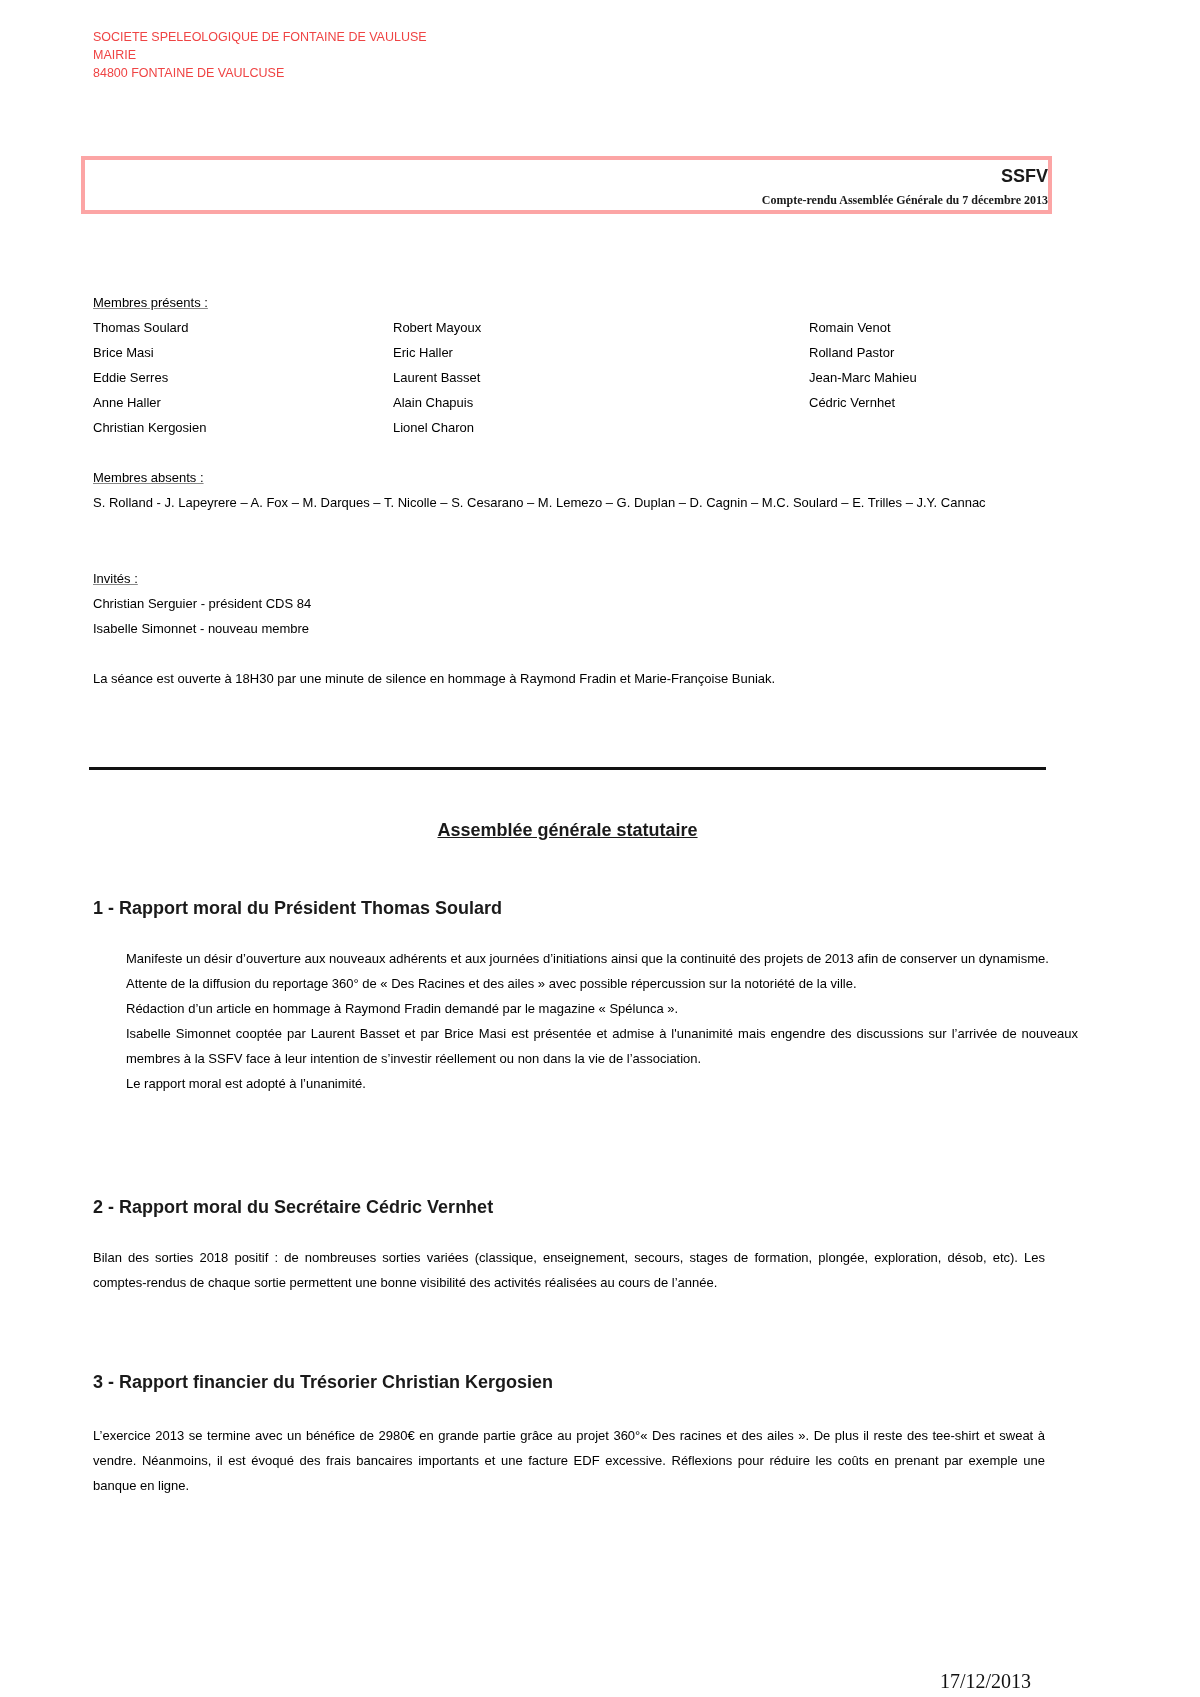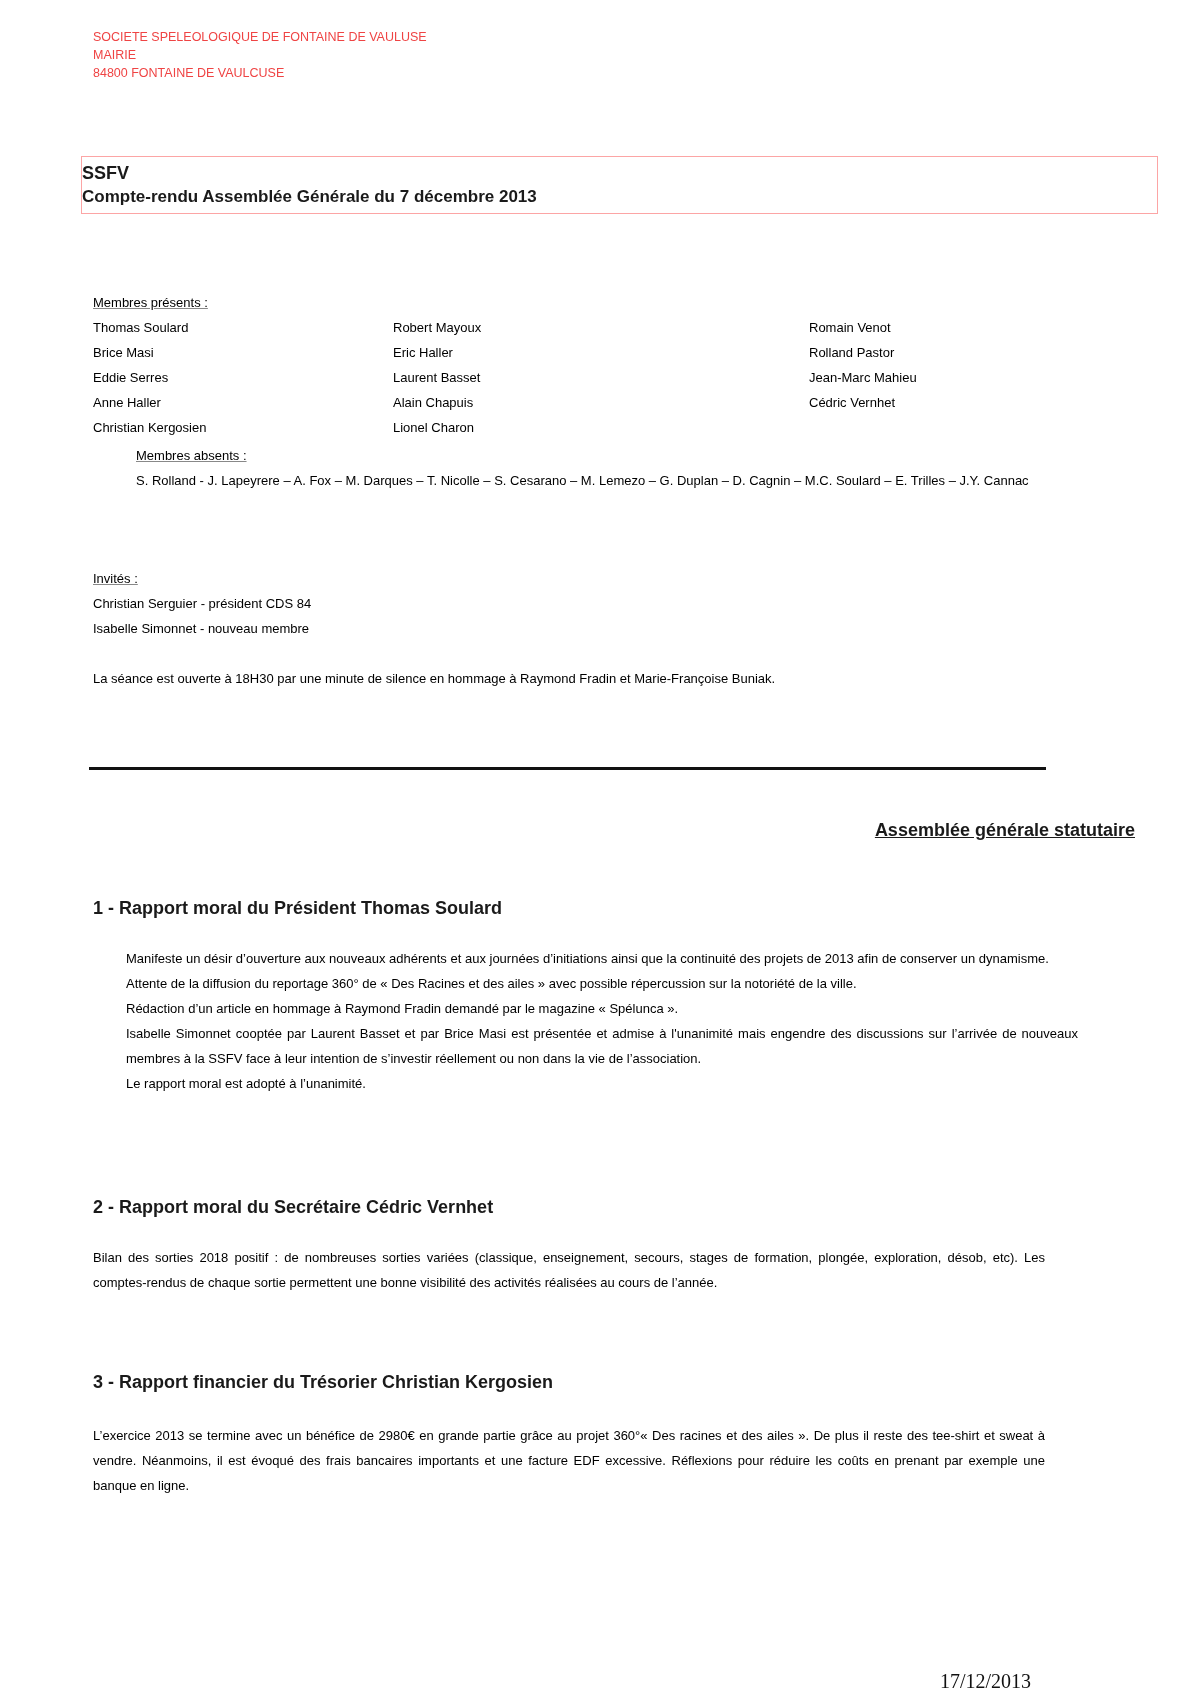--- a/index.html
+++ b/index.html
@@ -5,38 +5,38 @@
   html, body { margin: 0; padding: 0; background: #ffffff; }
   body {
     width: 1200px; height: 1697px; position: relative; overflow: hidden;
     font-family: "Liberation Sans", "DejaVu Sans", sans-serif;
     color: #1a1a1a;
   }
   .page { position: absolute; left: 0; top: 0; width: 1200px; height: 1697px; }
   .address { position: absolute; left: 93px; top: 28px; font-size: 12.5px; line-height: 18px; color: #ef4444; }
   .address div { white-space: nowrap; }
   .title-box {
-    position: absolute; left: 81px; top: 156px; width: 1077px; height: 58px;
-    border: 1px solid #fca5a5; box-sizing: border-box; text-align: left;
+    position: absolute; left: 81px; top: 156px; width: 971px; height: 58px;
+    border: 4px solid #fca5a5; box-sizing: border-box; text-align: right;
   }
   .title-box .t1 { font-weight: bold; font-size: 18px; line-height: 22px; margin-top: 5px; }
-  .title-box .t2 { font-weight: bold; font-size: 17px; line-height: 26px; }
+  .title-box .t2 { font-weight: bold; font-size: 12px; line-height: 26px; font-family: Liberation Serif, serif; }
   .body-text { font-size: 13px; line-height: 25px; color: #000000; }
   .u { text-decoration: underline; text-decoration-color: #888; }
   .block { position: absolute; left: 93px; }
   .members-heading { position: absolute; left: 93px; top: 290px; }
   .col { position: absolute; top: 315px; }
   .col div { white-space: nowrap; }
   .col1 { left: 93px; }
   .col2 { left: 393px; }
   .col3 { left: 809px; }
   .justify { width: 950px; text-align: justify; }
   .hr { position: absolute; left: 89px; top: 767px; width: 957px; height: 3px; background: #111; }
   .center-heading {
-    position: absolute; left: 0; width: 1135px; top: 820px; text-align: right;
+    position: absolute; left: 0; width: 1135px; top: 820px; text-align: center;
     font-weight: bold; font-size: 18px; text-decoration: underline;
   }
   .sec-heading { position: absolute; left: 93px; font-weight: bold; font-size: 18px; line-height: 25px; white-space: nowrap; }
   .footer-date {
     position: absolute; left: 940px; top: 1670px; font-family: "Liberation Serif", serif;
     font-size: 20px; color: #111; white-space: nowrap;
   }
 </style>
 </head>
 <body>
@@ -70,21 +70,21 @@
     <div>Alain Chapuis</div>
     <div>Lionel Charon</div>
   </div>
   <div class="col col3 body-text">
     <div>Romain Venot</div>
     <div>Rolland Pastor</div>
     <div>Jean-Marc Mahieu</div>
     <div>Cédric Vernhet</div>
   </div>
 
-  <div class="block body-text" style="top:443px;margin-left:43px;">
+  <div class="block body-text" style="top:465px;">
     <div class="u" style="display:inline-block;">Membres absents :</div>
     <div class="justify" style="width:955px;">S. Rolland - J. Lapeyrere – A. Fox – M. Darques – T. Nicolle – S. Cesarano – M. Lemezo – G. Duplan – D. Cagnin – M.C. Soulard – E. Trilles – J.Y. Cannac</div>
   </div>
 
   <div class="block body-text" style="top:566px;">
     <div class="u" style="display:inline-block;">Invités :</div>
     <div>Christian Serguier - président CDS 84</div>
     <div>Isabelle Simonnet - nouveau membre</div>
   </div>
 

